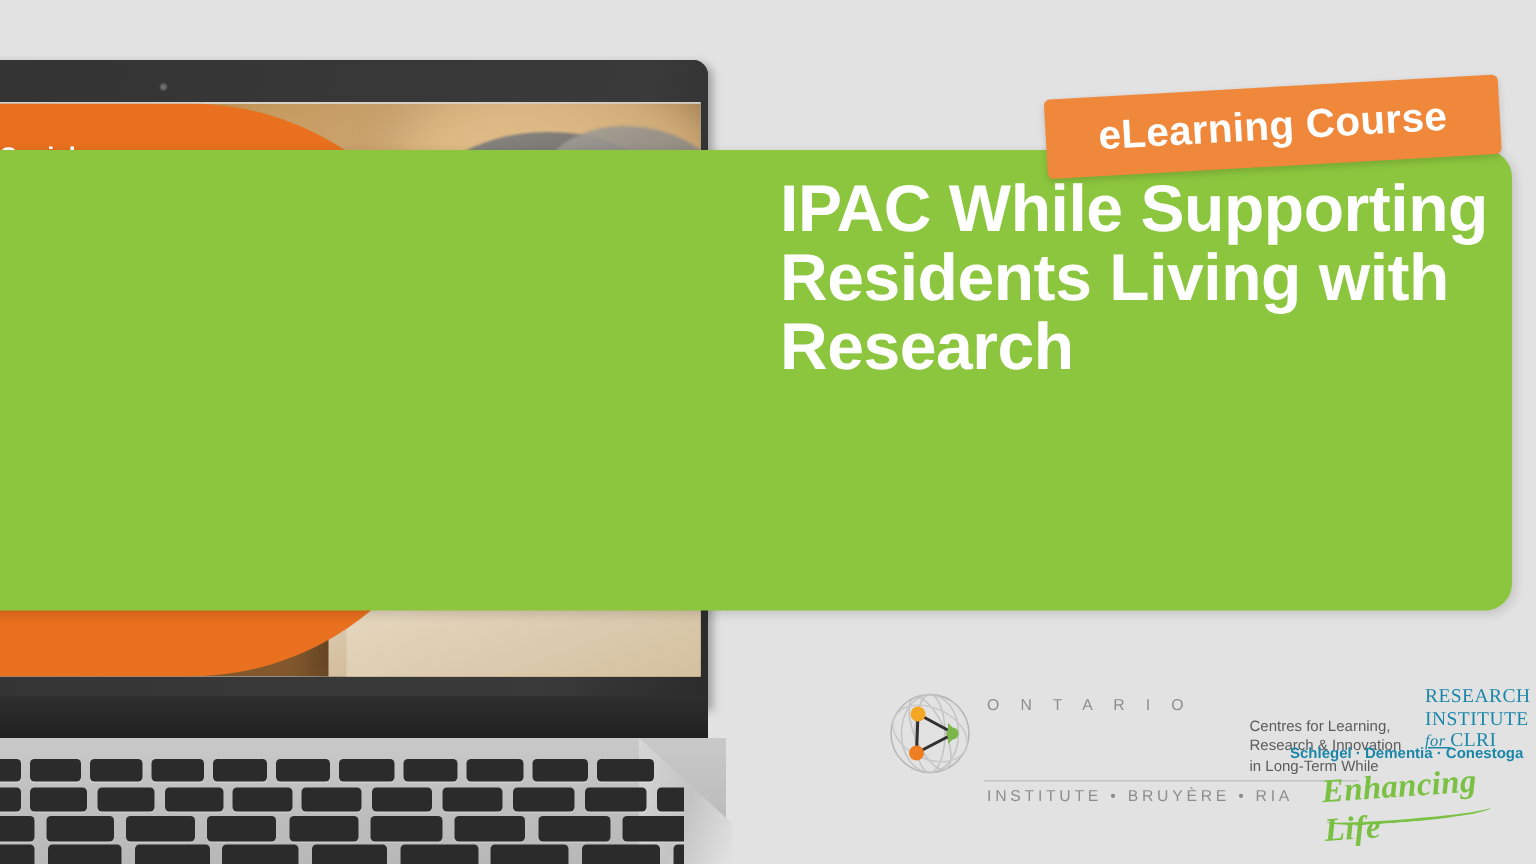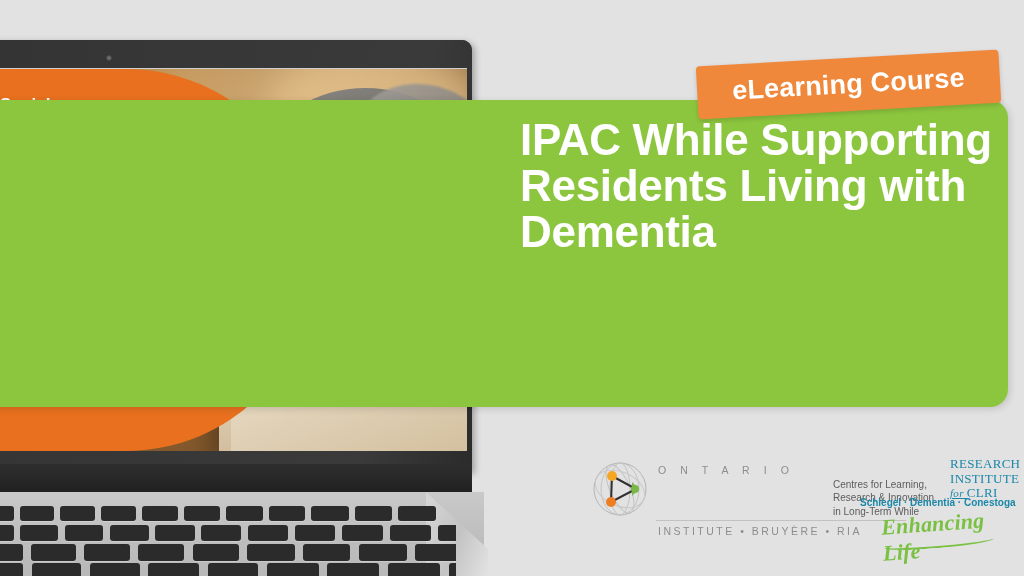--- a/index.html
+++ b/index.html
@@ -257,21 +257,21 @@
           <div class="key" style="left: 341.37px; width: 51.901px; height: 17.7px;"></div>
           <div class="key" style="left: 402.071px; width: 52.417px; height: 17.7px;"></div>
           <div class="key" style="left: 463.288px; width: 52.933px; height: 17.7px;"></div>
         </div>
         <div class="krow" style="top: 76px;"></div>
         <div class="krow" style="top: 95px;"></div>
       </div>
   </div>
 
   <div class="green-panel"></div>
-  <div class="green-title">IPAC While Supporting Residents Living with Dementia</div>
+  <div class="green-title">IPAC While Supporting Residents Living with Research</div>
 
   <div class="badge">
     <span>eLearning Course</span>
   </div>
 
   <div class="logos">
 
     <div class="clri">
       <svg class="clri-mark" viewBox="0 0 56 56">
         <circle cx="28" cy="28" r="26" fill="none" stroke="#b5b5b5" stroke-width="1"></circle>

